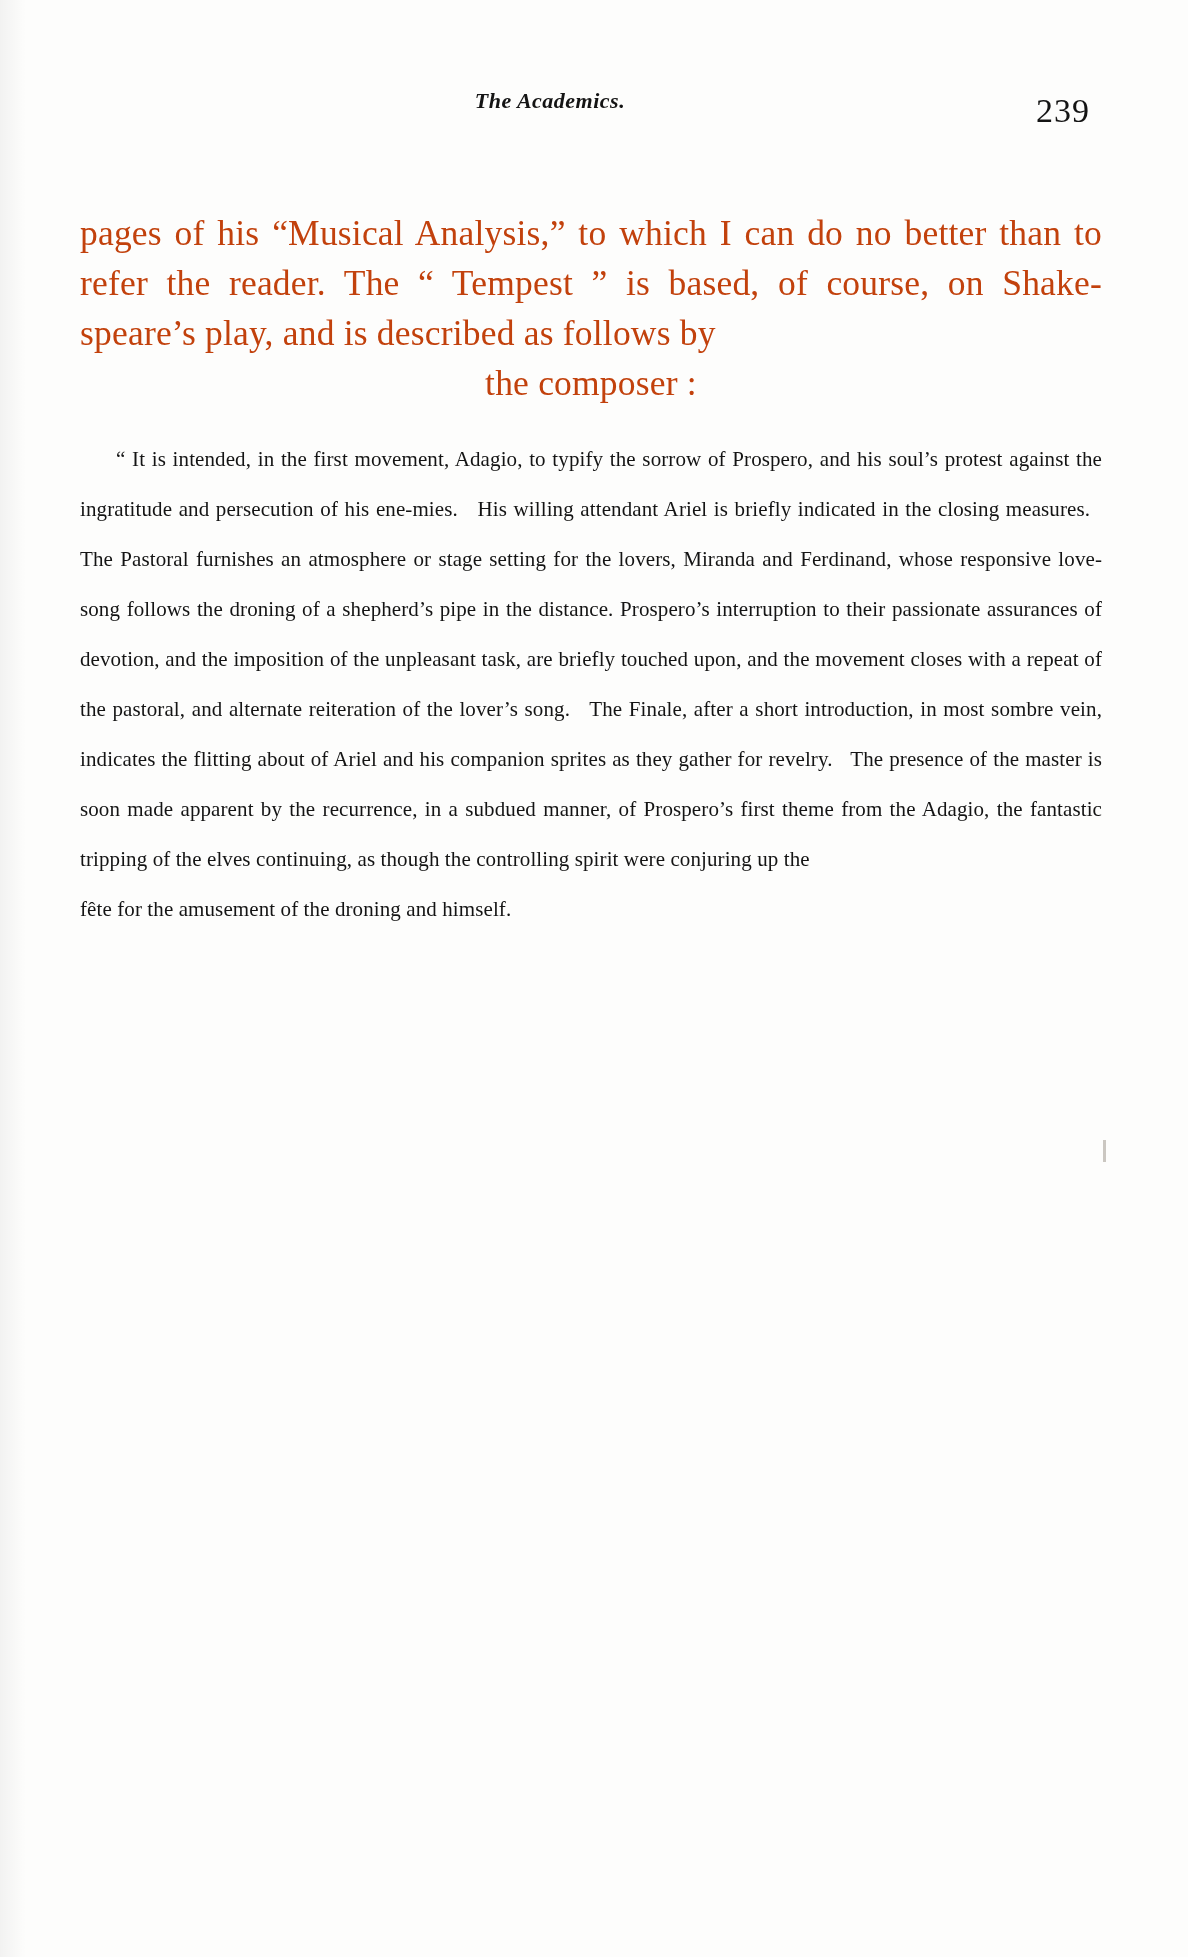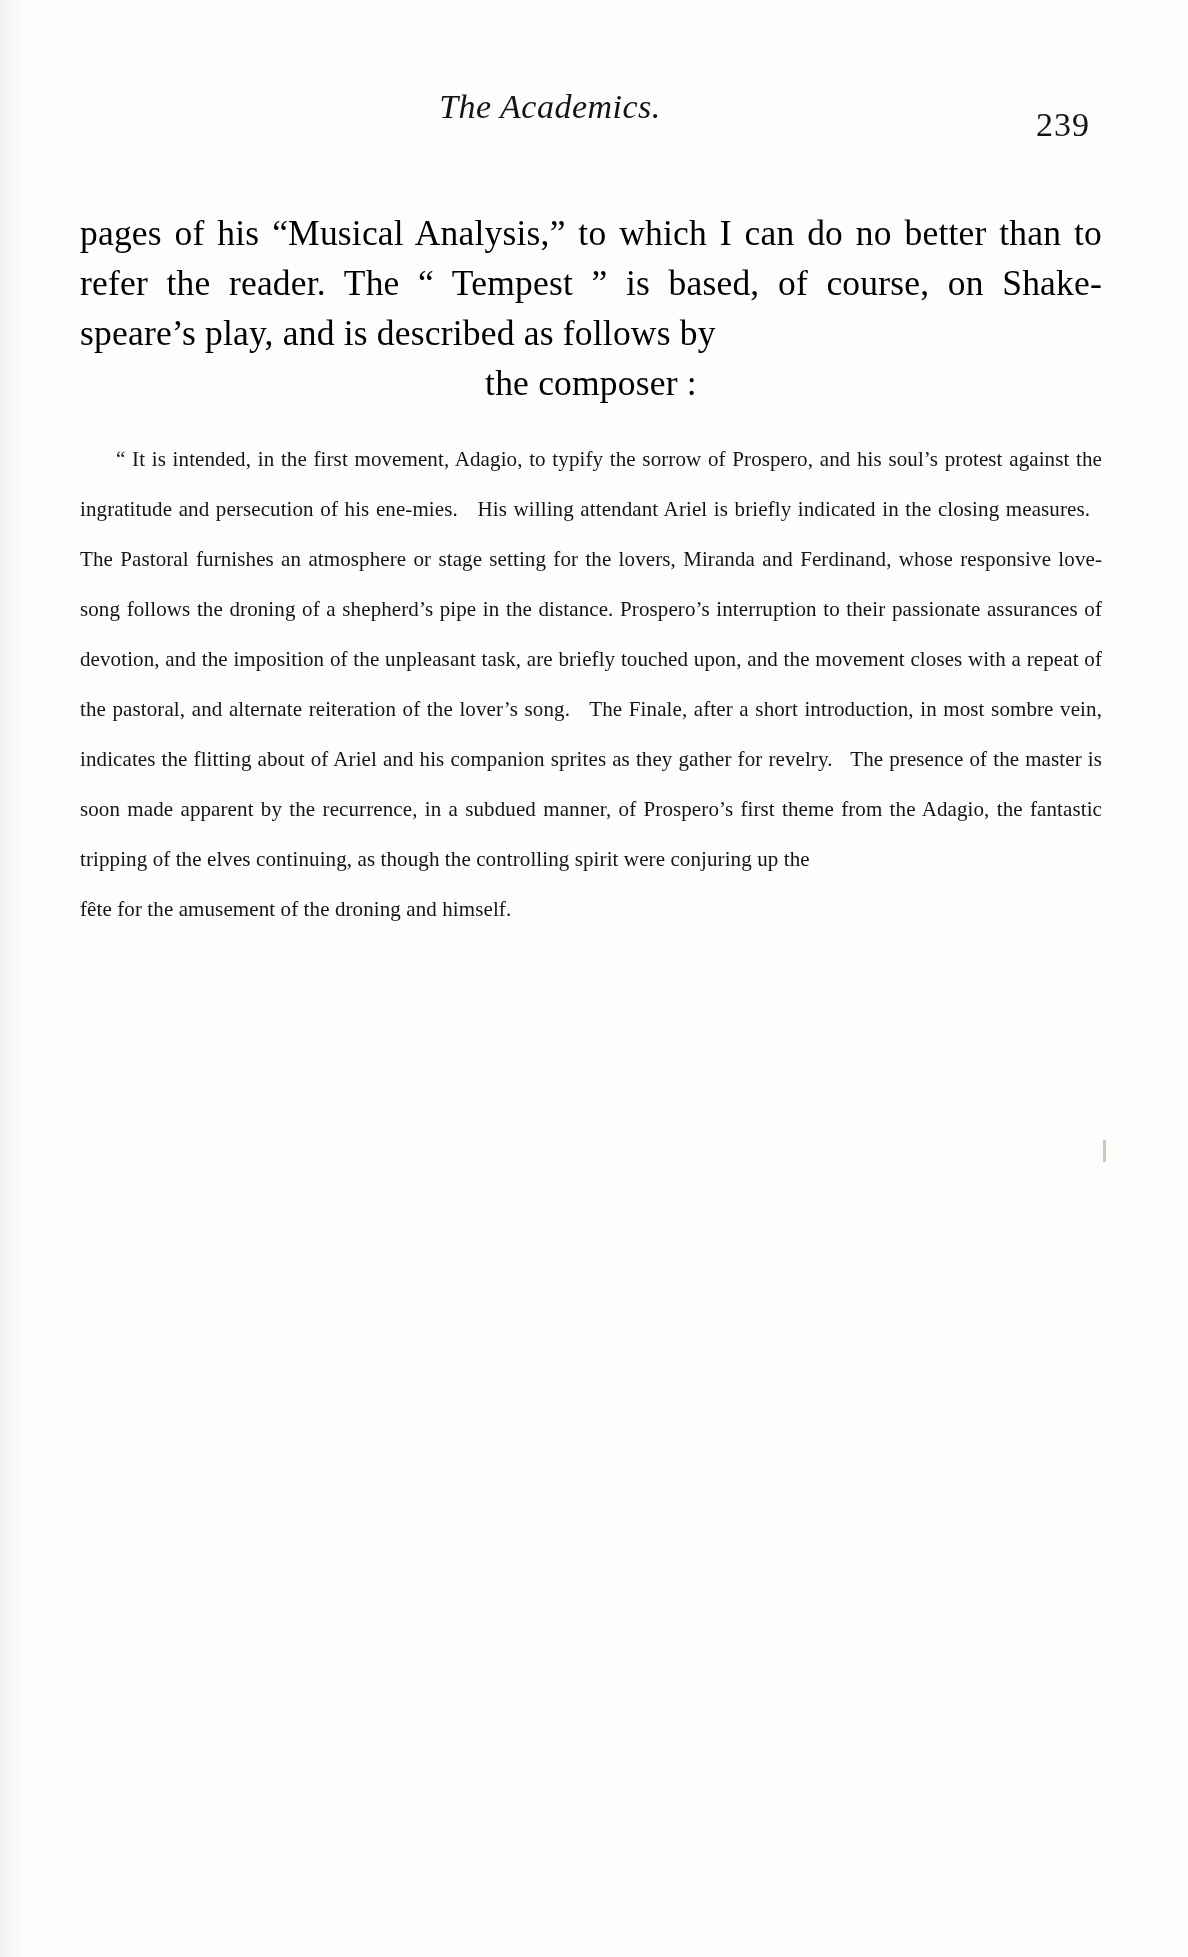--- a/index.html
+++ b/index.html
@@ -31,48 +31,48 @@
     height: 58px;
   }
   .running-title {
     position: absolute;
     left: 0;
     top: 0;
     width: 940px;
     text-align: center;
     font-family: "Liberation Serif", serif;
     font-style: italic;
-    font-weight: 400;
-    font-size: 34px;
+    font-weight: 700;
+    font-size: 22px;
     letter-spacing: 0.5px;
     color: #141414;
   }
   .page-number {
     position: absolute;
     right: 18px;
-    top: 18px;
+    top: 4px;
     font-family: "Liberation Serif", serif;
     font-size: 34px;
     font-weight: 400;
     color: #141414;
     letter-spacing: 1px;
   }
   .body-block {
     position: absolute;
     left: 80px;
     top: 208px;
     width: 1022px;
   }
   .lead-para {
     font-size: 35.5px;
     line-height: 50px;
     text-align: justify;
     text-justify: inter-word;
     margin: 0;
-    color: #000000;
+    color: #c2410c;
     letter-spacing: 0.2px;
   }
   .lead-para .lastline {
     
     display: block;
     text-align: center;
   }
   .quote-para {
     margin: 26px 0 0 0;
     font-size: 21px;

